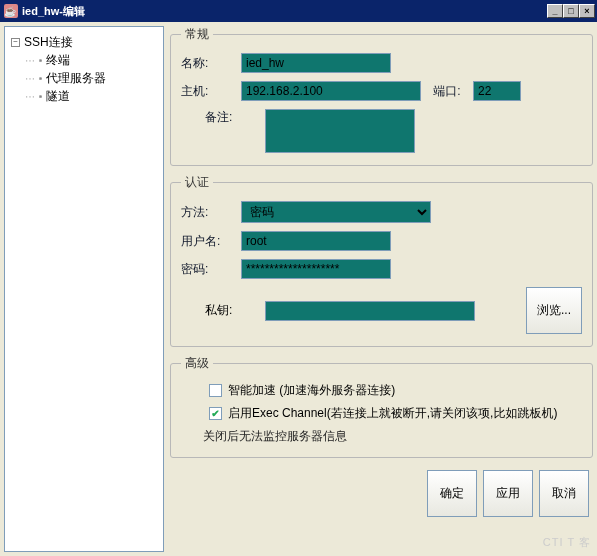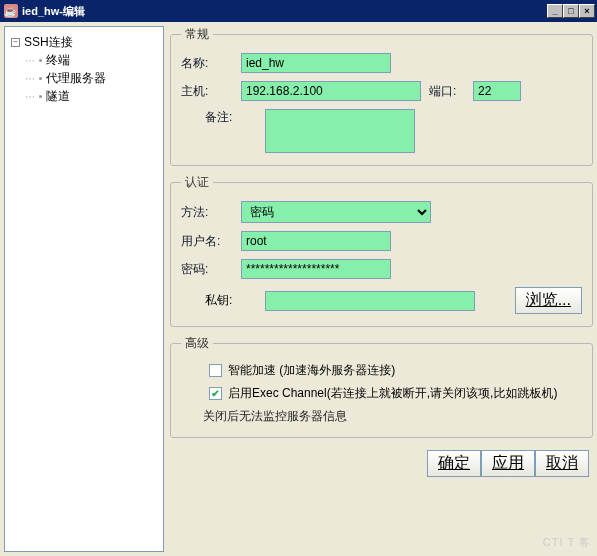--- a/index.html
+++ b/index.html
@@ -108,39 +108,39 @@
   }
   .frow:last-child { margin-bottom:0;margin-left:24px; }
   .flabel {
     width:52px;
     color:#0f172a;
     text-align:left;
   }
   .flabel.disabled { color:#000000; }
   input[type=text], input[type=password], textarea, select {
     border:1px solid #7f9db9;
-    background:#86efac;
+    background:#0f766e;
     font-size:12px;
     padding:2px 4px;
     font-family: Tahoma, sans-serif;
   }
   textarea { resize:none; }
   .btn {
     border:1px solid #7f9db9;
     background:linear-gradient(#fff,#e8e8e0);
-    padding:2px 10px;
-    font-size:16px;
+    padding:14px 10px;
+    font-size:12px;
     cursor:default;
     min-width:50px;
     text-align:center;
-    text-decoration:underline;
   }
   .footer {
     display:flex;
     justify-content:flex-end;
+    gap:6px;
     padding:4px 4px 0 0;
   }
   .chk-row {
     display:flex; align-items:center; gap:6px; margin-bottom:6px;margin-left:28px;
   }
   .chk {
     width:13px; height:13px; border:1px solid #7f9db9;
     display:flex; align-items:center; justify-content:center;
     background:#fff;
     font-size:11px;
@@ -203,21 +203,21 @@
 
     <fieldset>
       <legend>常规</legend>
       <div class="frow">
         <span class="flabel">名称:</span>
         <input type="text" style="width: 150px;" value="ied_hw">
       </div>
       <div class="frow">
         <span class="flabel">主机:</span>
         <input type="text" style="width: 180px;" value="192.168.2.100">
-        <span class="flabel" style="width:36px;text-align:left">端口:</span>
+        <span class="flabel" style="width:36px;text-align:center">端口:</span>
         <input type="text" style="width: 48px;" value="22">
       </div>
       <div class="frow" style="align-items:flex-start">
         <span class="flabel">备注:</span>
         <textarea style="width: 150px; height: 44px;"></textarea>
       </div>
     </fieldset>
 
     <fieldset>
       <legend>认证</legend>

